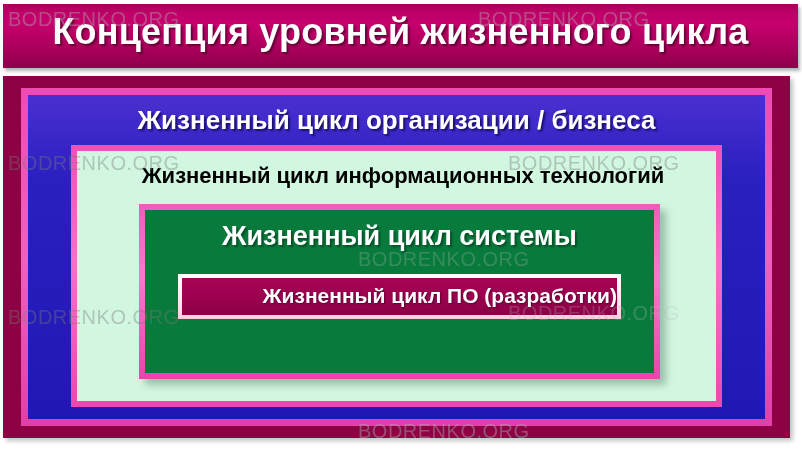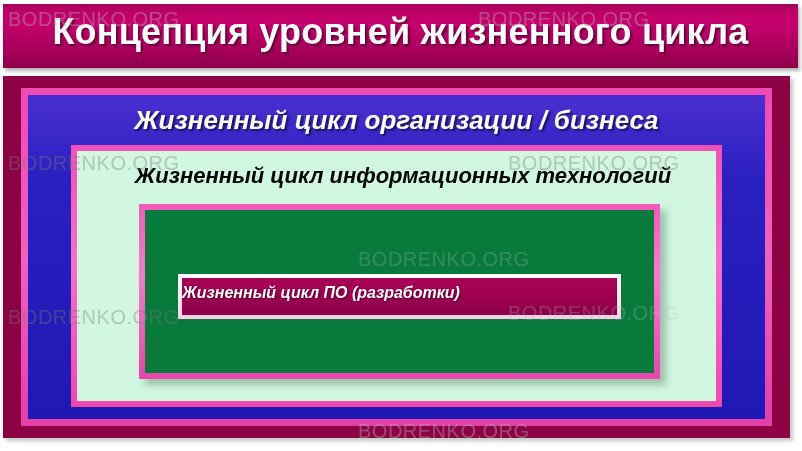--- a/index.html
+++ b/index.html
@@ -64,21 +64,20 @@
   
   .lvl-blue-rim {
     position: absolute;
     left: 18px;
     top: 12px;
     right: 18px;
     bottom: 12px;
     background: linear-gradient(to bottom, #f04ab4 0%, #f060bf 50%, #e23fa8 100%);
     padding: 7px;
     box-sizing: border-box;
-    font-style: italic;
   }
   .lvl-blue {
     position: relative;
     width: 100%;
     height: 100%;
     background: linear-gradient(to bottom, #4a2fd0 0%, #2a1fc0 26%, #2018b4 100%);
     box-sizing: border-box;
   }
   .blue-text {
     position: absolute;
@@ -172,23 +171,23 @@
     width: 100%;
     height: 100%;
     background: linear-gradient(to bottom, #a80354 0%, #9c0150 55%, #8a0147 100%);
     box-sizing: border-box;
   }
   .crimson-text {
     position: absolute;
     left: 0;
     right: 0;
     top: 6px;
-    text-align: left;
-    color: #ffffff;
-    font-size: 16px;
+    text-align: right;
+    color: #ffffff;
+    font-size: 21px;
     font-weight: bold;
     white-space: nowrap;
     text-shadow: 1px 1px 2px rgba(50,0,25,0.6);
   }
 
   
   .wm {
     position: absolute;
     font-family: "Liberation Sans", "DejaVu Sans", sans-serif;
     font-size: 20px;
@@ -217,20 +216,21 @@
     <div class="lvl-blue-rim">
       <div class="lvl-blue">
         <div class="blue-text">Жизненный цикл организации  /  бизнеса</div>
 
         <div class="lvl-mint-rim">
           <div class="lvl-mint">
             <div class="mint-text">Жизненный цикл информационных технологий</div>
 
             <div class="lvl-green-rim">
               <div class="lvl-green">
+                <div class="green-text">Жизненный цикл системы</div>
 
                 <div class="lvl-crimson-rim">
                   <div class="lvl-crimson">
                     <div class="crimson-text">Жизненный цикл ПО (разработки)</div>
                   </div>
                 </div>
 
               </div>
             </div>
 

